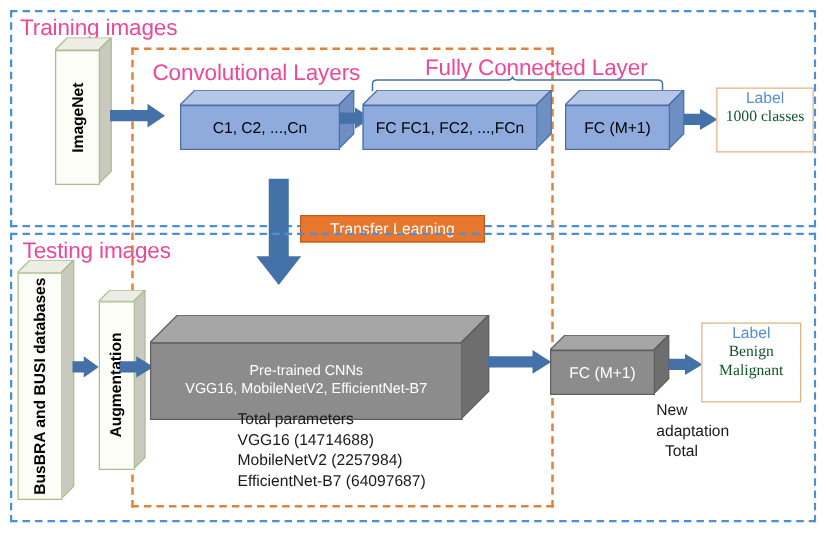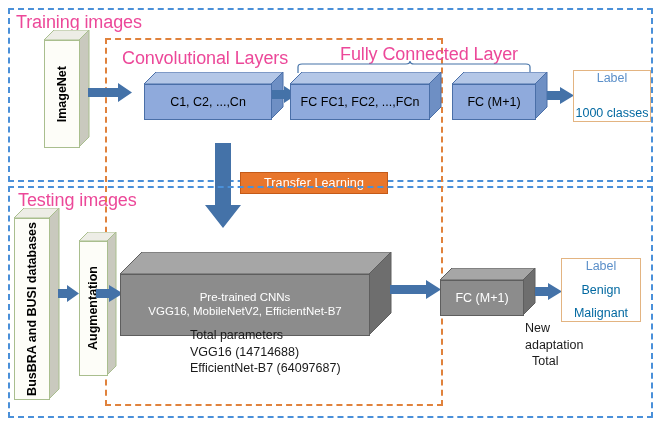--- a/index.html
+++ b/index.html
@@ -43,25 +43,25 @@
   .blue .front{background:#8FAADC;border:1px solid #4a6fa8;color:#000;}
   
   .gray .front{background:#8C8C8C;border:1px solid #5e5e5e;color:#fff;}
   
   .wht .front{background:#FDFDF8;border:1px solid #A9BE8E;color:#000;}
 
   .lbl-box{
     box-sizing:border-box;
     border:1px solid #E3B481;
     background:#FFFFFF;
-    display:flex;flex-direction:column;align-items:center;justify-content:space-between;
+    display:flex;flex-direction:column;align-items:center;justify-content:flex-start;
     line-height:1.2;
   }
   .lbl-title{color:#5B8FC9;font-size:12.5px;}
-  .lbl-sub{color:#0369a1;font-size:12.5px;}
+  .lbl-sub{color:#14532d;font-size:12.5px;font-family:Liberation Serif, serif;}
 
   .tl-badge{
     box-sizing:border-box;
     background:#E8762C;border:1px solid #C45A18;
     color:#ffffff;font-size:12.5px;
     display:flex;align-items:center;justify-content:center;
     letter-spacing:0.1px;
   }
 
   .vtext{
@@ -198,20 +198,21 @@
     </svg>
     <div class="front" style="top:22px;width:250px;height:62px;flex-direction:column;">
       <span class="boxtext small">Pre-trained CNNs</span>
       <span class="boxtext small">VGG16, MobileNetV2, EfficientNet-B7</span>
     </div>
   </div>
 
   <div class="abs" style="left:190px;top:327px;">
     <div class="plain">Total parameters</div>
     <div class="plain">VGG16 (14714688)</div>
+    <div class="plain">MobileNetV2 (2257984)</div>
     <div class="plain">EfficientNet-B7 (64097687)</div>
   </div>
 
   <svg class="arrow" style="left:390px;top:280px;" width="52" height="20">
     <path d="M0,5 L36,5 L36,0 L51,9.5 L36,19 L36,14 L0,14 Z" fill="#4472A8"></path>
   </svg>
 
   <div class="abs box3d gray" style="left:440px;top:268px;width:96px;height:48px;">
     <svg class="face" width="96" height="48" style="left:0;top:0;">
       <polygon points="0,12 12,0 95,0 83,12" fill="#A6A6A6" stroke="#5e5e5e" stroke-width="1"></polygon>

